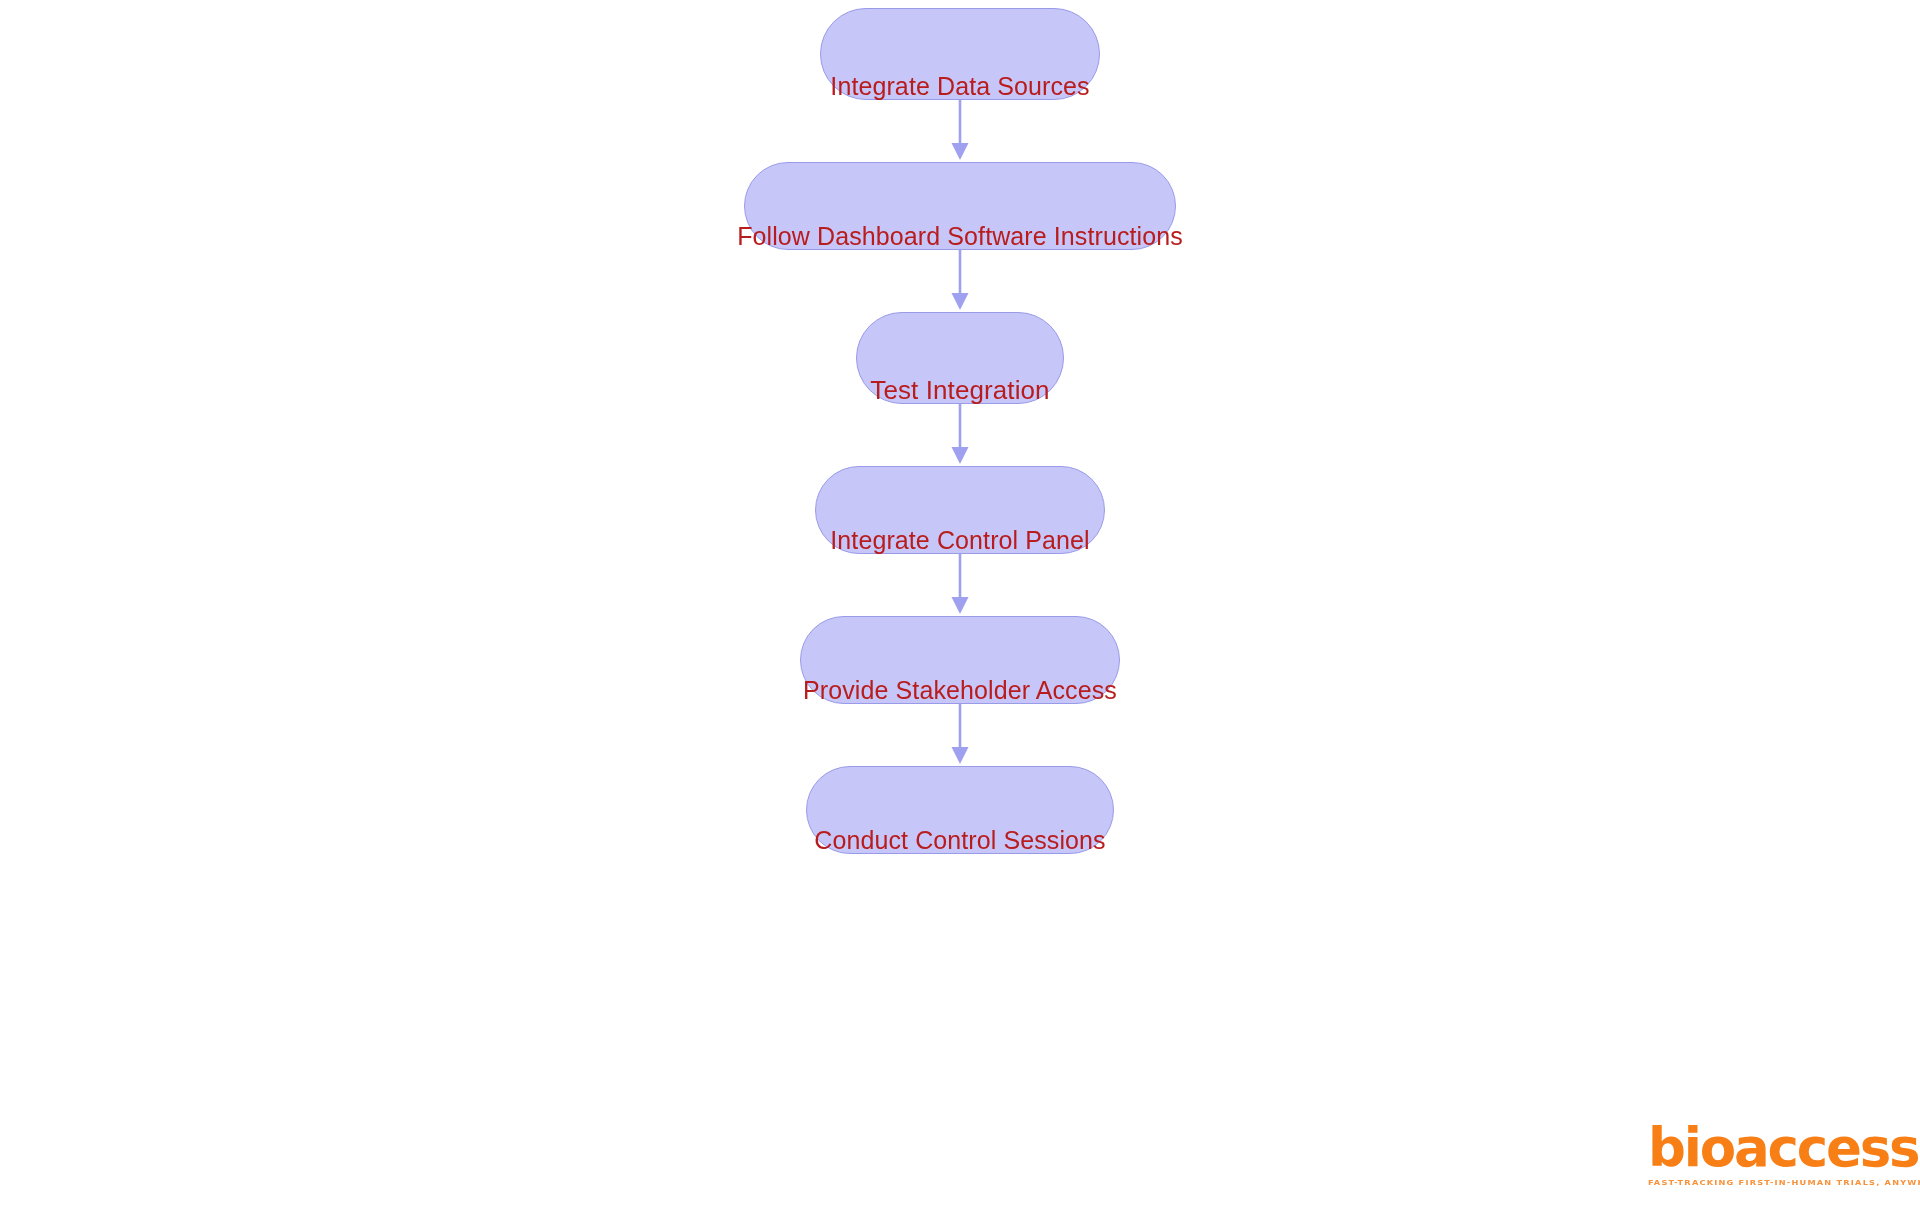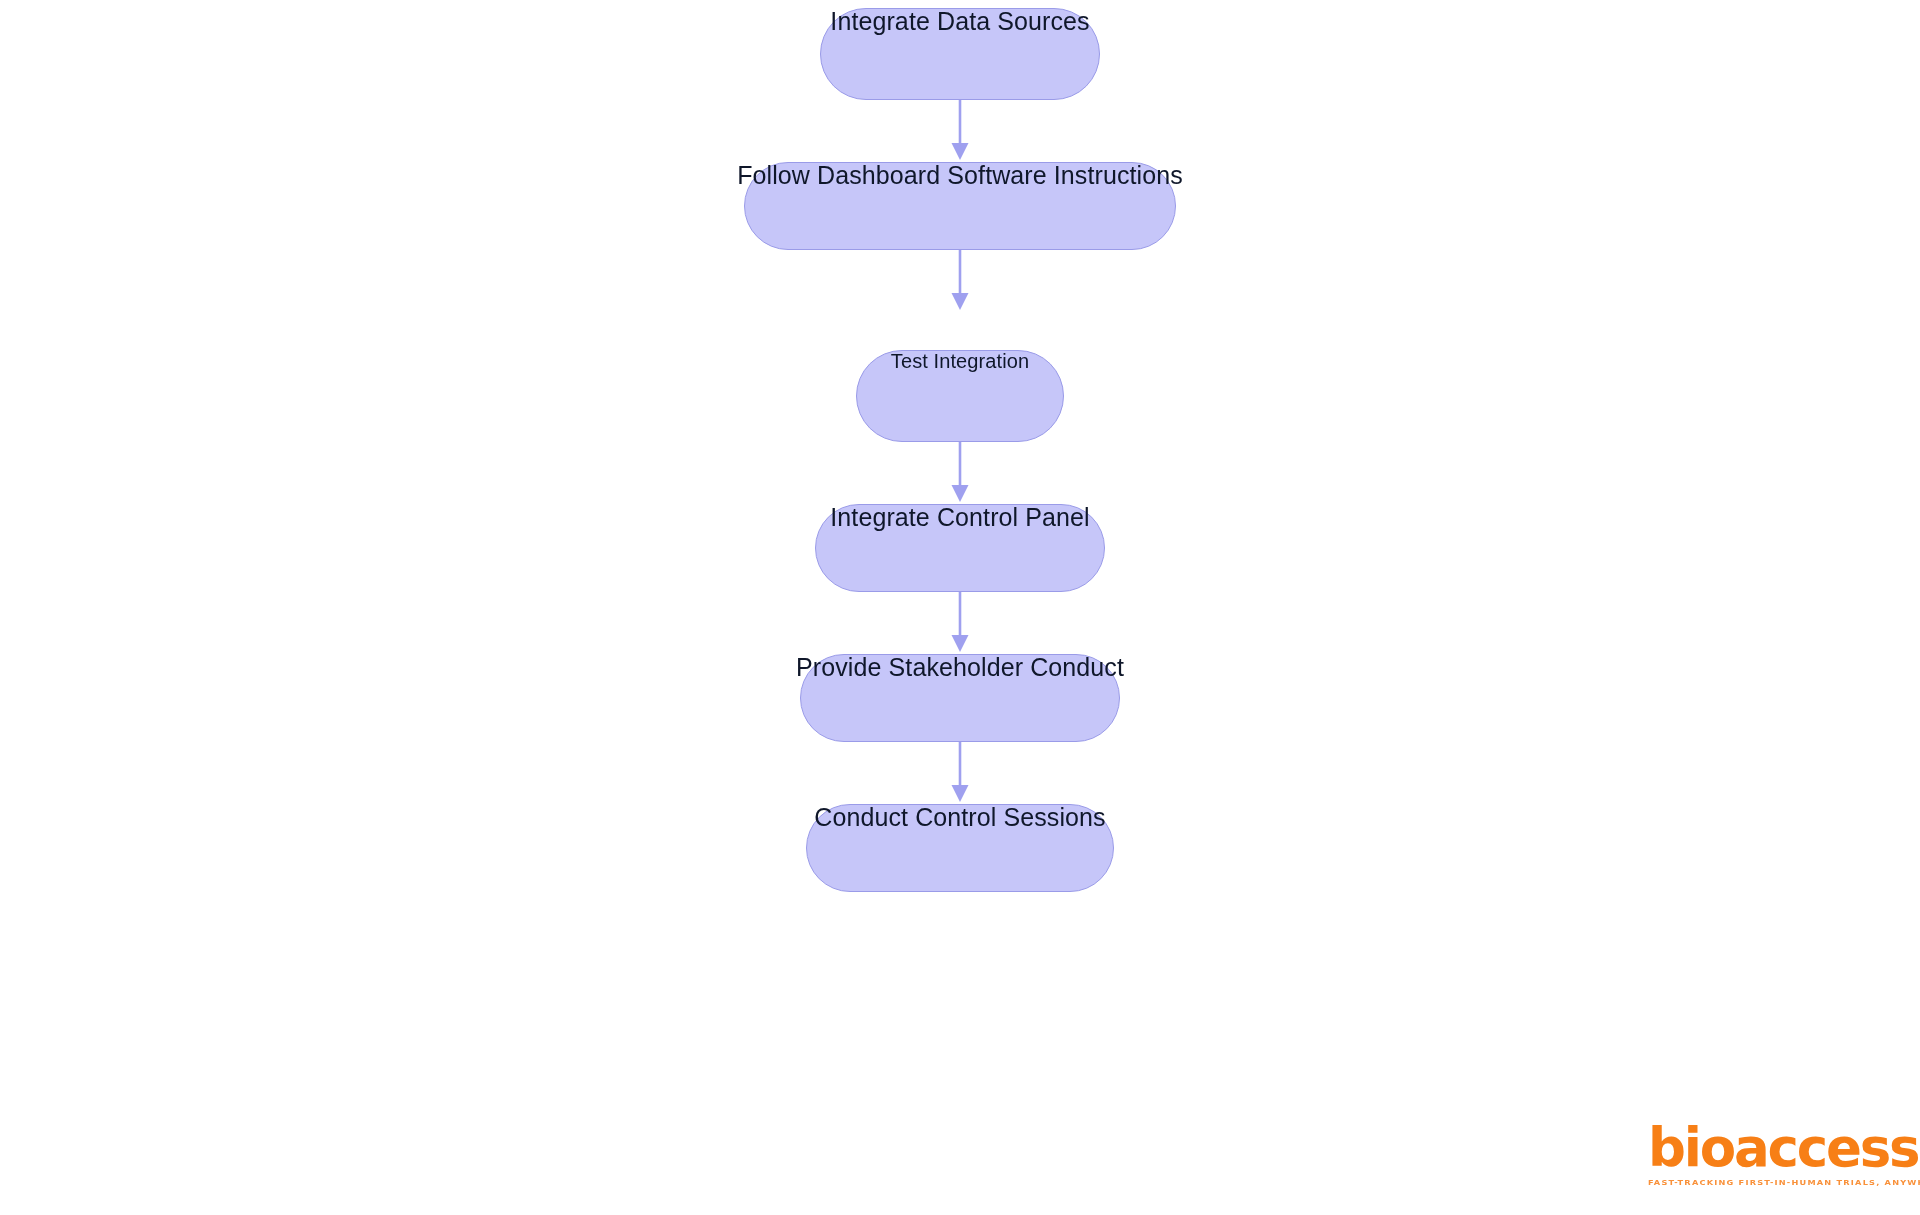--- a/index.html
+++ b/index.html
@@ -29,23 +29,23 @@
   .node-row {
     display: flex;
     justify-content: center;
     align-items: center;
     width: 100%;
   }
 
   .node {
     background: #c6c6f9;
     border: 1.6px solid #9a9be8;
-    color: #0f172a;
+    color: #b91c1c;
     display: flex;
-    align-items: flex-start;
+    align-items: flex-end;
     justify-content: center;
     box-sizing: border-box;
     white-space: nowrap;
     letter-spacing: 0.1px;
   }
 
   .node-label {
     display: block;
     line-height: 1;
     font-weight: 400;
@@ -128,21 +128,21 @@
   </div>
 
   <div class="connector">
     <svg width="24" height="62" viewBox="0 0 24 62">
       <line x1="12" y1="0" x2="12" y2="45" stroke="#9fa0ef" stroke-width="2.6"></line>
       <polygon points="12,60 3.5,43 20.5,43" fill="#9fa0ef"></polygon>
     </svg>
   </div>
 
   <div class="node-row">
-    <div class="node" style="width:208px;height:92px;border-radius:46px;font-size:20px;margin-top:38px;">
+    <div class="node" style="width:208px;height:92px;border-radius:46px;font-size:26px;">
       <span class="node-label">Test Integration</span>
     </div>
   </div>
 
   <div class="connector">
     <svg width="24" height="62" viewBox="0 0 24 62">
       <line x1="12" y1="0" x2="12" y2="45" stroke="#9fa0ef" stroke-width="2.6"></line>
       <polygon points="12,60 3.5,43 20.5,43" fill="#9fa0ef"></polygon>
     </svg>
   </div>
@@ -155,21 +155,21 @@
 
   <div class="connector">
     <svg width="24" height="62" viewBox="0 0 24 62">
       <line x1="12" y1="0" x2="12" y2="45" stroke="#9fa0ef" stroke-width="2.6"></line>
       <polygon points="12,60 3.5,43 20.5,43" fill="#9fa0ef"></polygon>
     </svg>
   </div>
 
   <div class="node-row">
     <div class="node" style="width:320px;height:88px;border-radius:44px;font-size:25px;">
-      <span class="node-label">Provide Stakeholder Conduct</span>
+      <span class="node-label">Provide Stakeholder Access</span>
     </div>
   </div>
 
   <div class="connector">
     <svg width="24" height="62" viewBox="0 0 24 62">
       <line x1="12" y1="0" x2="12" y2="45" stroke="#9fa0ef" stroke-width="2.6"></line>
       <polygon points="12,60 3.5,43 20.5,43" fill="#9fa0ef"></polygon>
     </svg>
   </div>
 

